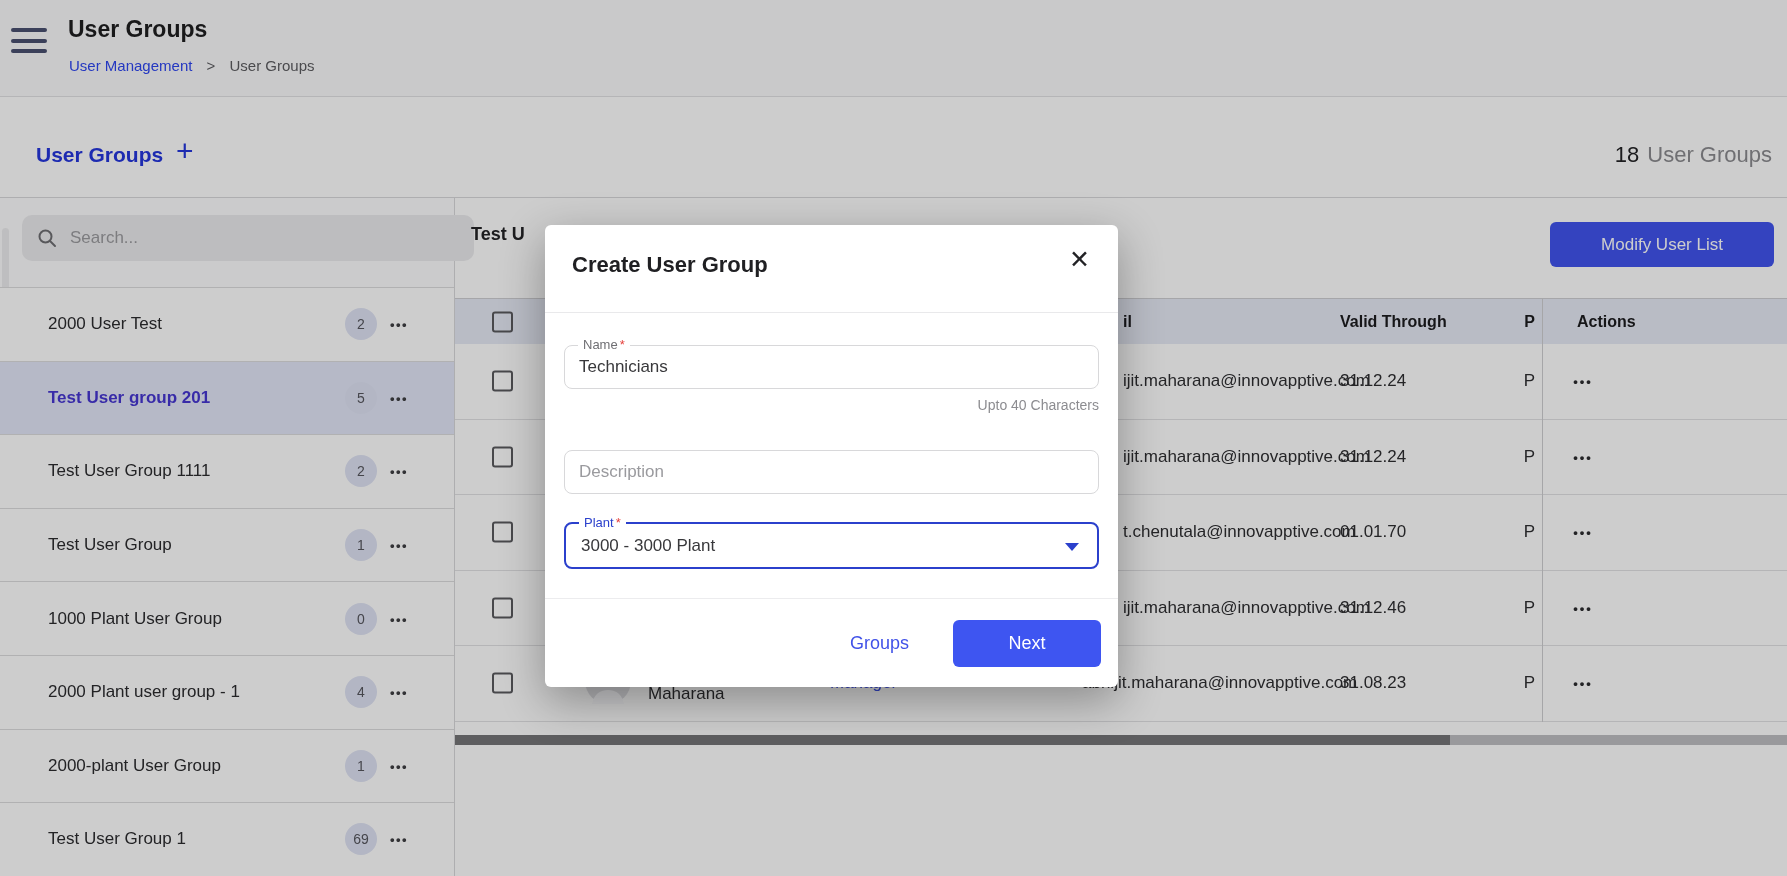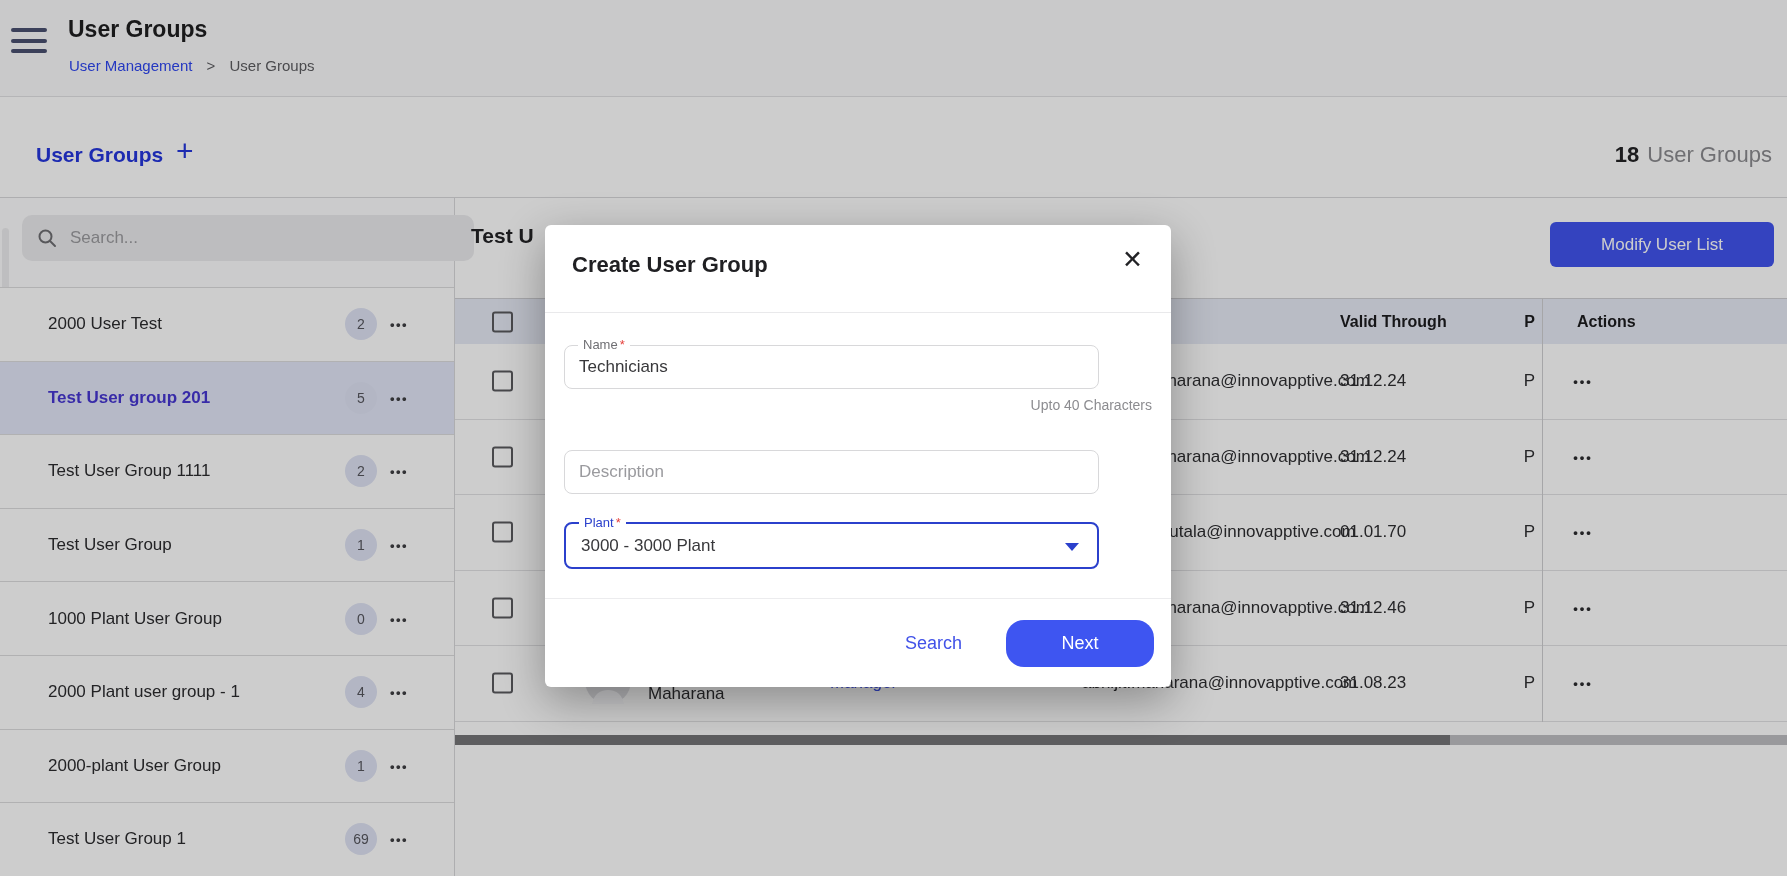--- a/index.html
+++ b/index.html
@@ -15,41 +15,41 @@
   .crumbs a { color:#2e46f0; text-decoration:none; font-weight:500; cursor:pointer; }
   .crumbs .sep { margin:0 10px; color:#5c5c60; }
   .profile-card { position:absolute; right:14px; top:8px; width:262px; height:72px; background:#ffffff; border:1px solid #d6d6d8; border-radius:8px; display:flex; align-items:center; gap:12px; padding:0 13px; cursor:pointer; }
   .brand { display:flex; align-items:center; gap:8px; }
   .brand-name { font-size:19px; font-weight:800; color:#14355b; letter-spacing:.3px; }
 
   
   .section-title { position:absolute; left:36px; top:143px; font-size:21px; font-weight:700; color:#2536dd; }
   .add-btn { position:absolute; left:176px; top:136px; font-size:30px; color:#2536dd; font-weight:400; line-height:1; background:none; border:none; cursor:pointer; }
   .count-wrap { position:absolute; right:15px; top:142px; font-size:22px; }
-  .count-num { color:#232326; font-weight:700;margin-top:33px; }
+  .count-num { color:#232326; font-weight:400;margin-top:33px; }
   .count-label { color:#8b8b8f; margin-left:8px; font-weight:400; }
   .toolbar-divider { position:absolute; top:197px; left:0; right:0; height:1px; background:#d9d9db; }
 
   
   .sidebar { position:absolute; top:198px; left:0; width:455px; bottom:0; background:#fdfdfe; border-right:1px solid #d9d9db; }
   .side-scroll-track { position:absolute; left:2px; top:30px; bottom:0; width:7px; background:#ededef; border-radius:4px; }
   .side-scroll-thumb { position:absolute; left:2px; top:160px; width:7px; height:200px; background:#d2d2d6; border-radius:4px; }
   .search-box { position:absolute; left:22px; top:17px; width:452px; height:46px; background:#ececee; border-radius:10px; display:flex; align-items:center; gap:13px; padding:0 15px; }
   .search-box input { flex:1; border:none; outline:none; background:transparent; font-size:17px; color:#333336; font-family:inherit; }
   .search-box input::placeholder { color:#9b9b9f; }
   .group-list { position:absolute; top:89px; left:0; right:0; bottom:0; border-top:1px solid #dcdcde; overflow:hidden; }
   .g-item { position:relative; height:73.6px; border-bottom:1px solid #dcdcde; background:#ffffff; cursor:pointer; }
   .g-item .g-name { position:absolute; left:48px; top:50%; transform:translateY(-50%); font-size:17px; color:#2c2c2f; white-space:nowrap; }
   .g-item.selected { background:#e3e7f8; }
   .g-item.selected .g-name { color:#4636d2; font-weight:600; }
   .g-badge { position:absolute; left:345px; top:50%; transform:translateY(-50%); width:32px; height:32px; border-radius:50%; background:#dfe3f4; color:#56565e; font-size:14px; display:flex; align-items:center; justify-content:center; }
   .g-more { position:absolute; left:390px; top:50%; transform:translateY(-50%); font-size:13px; letter-spacing:1.5px; color:#3f3f43; font-weight:700; cursor:pointer; }
 
   
-  .content-title { position:absolute; left:471px; top:224px; font-size:21px; font-weight:700; color:#232326; white-space:nowrap; }
+  .content-title { position:absolute; left:471px; top:224px; font-size:18px; font-weight:700; color:#232326; white-space:nowrap; }
   .modify-btn { position:absolute; left:1550px; top:222px; width:224px; height:45px; background:#4154ee; color:#ffffff; font-size:17px; font-weight:500; border:none; border-radius:6px; cursor:pointer; font-family:inherit; }
   .table-head { position:absolute; left:455px; top:298px; width:1332px; height:46px; background:#e7eaf5; border-top:1px solid #cfcfd3; }
   .th { position:absolute; top:50%; transform:translateY(-50%); font-size:16px; font-weight:700; color:#1c1c1f; white-space:nowrap; }
   .th-email { left:668px; } .th-valid { left:885px; }
   .th-p { left:1050px; width:30px; text-align:right; } .th-actions { left:1100px;margin-left:22px; }
   .cb { position:absolute; left:37px; top:50%; transform:translateY(-50%); width:21px; height:21px; border:2.5px solid #5a5a5e; border-radius:3px; background:transparent; cursor:pointer; }
   .rows { position:absolute; left:455px; top:344px; width:1332px; }
   .t-row { position:relative; height:75.5px; background:#ffffff; border-bottom:1px solid #e2e2e4; }
   .cell { position:absolute; top:50%; transform:translateY(-50%); font-size:17px; color:#2e2e31; white-space:nowrap; }
   .c-email { left:668px; } .c-email.full { left:627px; }
@@ -58,40 +58,40 @@
   .c-more { left:1100px; width:56px; text-align:center; font-size:13px; letter-spacing:2px; font-weight:700; color:#2c2c2f; cursor:pointer; }
   .c-avatar { position:absolute; left:130px; top:50%; transform:translateY(-50%); }
   .c-name { left:193px; line-height:21px; }
   .c-role { left:375px; color:#3c50e8; cursor:pointer; }
   .v-div { position:absolute; left:1542px; top:298px; width:1px; height:424px; background:#cfcfd2; }
   .hscroll-track { position:absolute; left:455px; top:735px; width:1332px; height:10px; background:#bfbfc2; }
   .hscroll-thumb { position:absolute; left:0; top:0; width:995px; height:10px; background:#757578; cursor:grab; }
 
   
   .backdrop { position:absolute; inset:0; background:rgba(0,0,0,.195); z-index:40; }
-  .modal { position:absolute; left:545px; top:225px; width:626px; height:462px; background:#ffffff; border-radius:6px; box-shadow:0 14px 45px rgba(0,0,0,.32); z-index:50; }
+  .modal { position:absolute; left:545px; top:225px; width:573px; height:462px; background:#ffffff; border-radius:6px; box-shadow:0 14px 45px rgba(0,0,0,.32); z-index:50; }
   .modal-title { position:absolute; left:27px; top:27px; font-size:22px; font-weight:600; color:#202023; }
   .modal-close { position:absolute; right:28px; top:22px; font-size:25px; color:#222225; cursor:pointer; background:none; border:none; line-height:1; font-family:inherit; }
   .modal-divider { position:absolute; left:0; right:0; top:87px; height:1px; background:#e9e9eb; }
   .field { position:absolute; left:19px; width:535px; border-radius:8px; background:#fff; }
   .f-name { top:120px; height:44px; border:1.5px solid #d8d8da; }
   .f-desc { top:225px; height:44px; border:1.5px solid #d8d8da; }
   .f-plant { top:297px; height:47px; border:2.5px solid #2b40cc; cursor:pointer; }
   .f-label { position:absolute; top:-9px; left:13px; background:#fff; padding:0 5px; font-size:13px; color:#6f6f73; line-height:1.3; white-space:nowrap; }
   .f-plant .f-label { color:#2b40cc; font-weight:500; }
   .req { color:#e5413d; margin-left:2px; }
   .f-input { width:100%; height:100%; border:none; outline:none; background:transparent; font-size:17px; color:#38383b; padding:0 14px; border-radius:8px; font-family:inherit; }
   .f-input::placeholder { color:#9a9a9e; }
   .f-value { position:absolute; left:15px; top:50%; transform:translateY(-50%); font-size:17px; color:#38383b; }
   .hint { position:absolute; right:19px; top:172px; font-size:14px; color:#8c8c90; }
   .caret { position:absolute; right:18px; top:50%; margin-top:-3px; width:0; height:0; border-left:7px solid transparent; border-right:7px solid transparent; border-top:8px solid #2b40cc; }
   .modal-footer-divider { position:absolute; left:0; right:0; top:373px; height:1px; background:#ececee; }
   .modal-actions { position:absolute; top:393px; right:17px; height:50px; display:flex; align-items:center; gap:44px; }
   .cancel-btn { background:none; border:none; color:#4152e8; font-size:18px; font-weight:500; cursor:pointer; font-family:inherit; }
-  .next-btn { width:148px; height:47px; background:#3e55f1; color:#fff; border:none; border-radius:18px; font-size:18px; font-weight:500; cursor:pointer; font-family:inherit; }
+  .next-btn { width:148px; height:47px; background:#3e55f1; color:#fff; border:none; border-radius:6px; font-size:18px; font-weight:500; cursor:pointer; font-family:inherit; }
 </style>
 </head>
 <body>
 
 <div class="screen">
 
   <header class="topbar">
     <div class="hamburger">
         <span></span>
         <span></span>
@@ -251,18 +251,18 @@
     </div>
 
     <div class="field f-plant">
       <span class="f-label"><span>Plant</span><span class="req">*</span></span>
       <span class="f-value">3000 - 3000 Plant</span>
       <span class="caret"></span>
     </div>
 
     <div class="modal-footer-divider"></div>
     <div class="modal-actions">
-      <button class="cancel-btn">Search</button>
+      <button class="cancel-btn">Groups</button>
       <button class="next-btn">Next</button>
     </div>
   </div>
 
 </div>
 
 </body></html>

